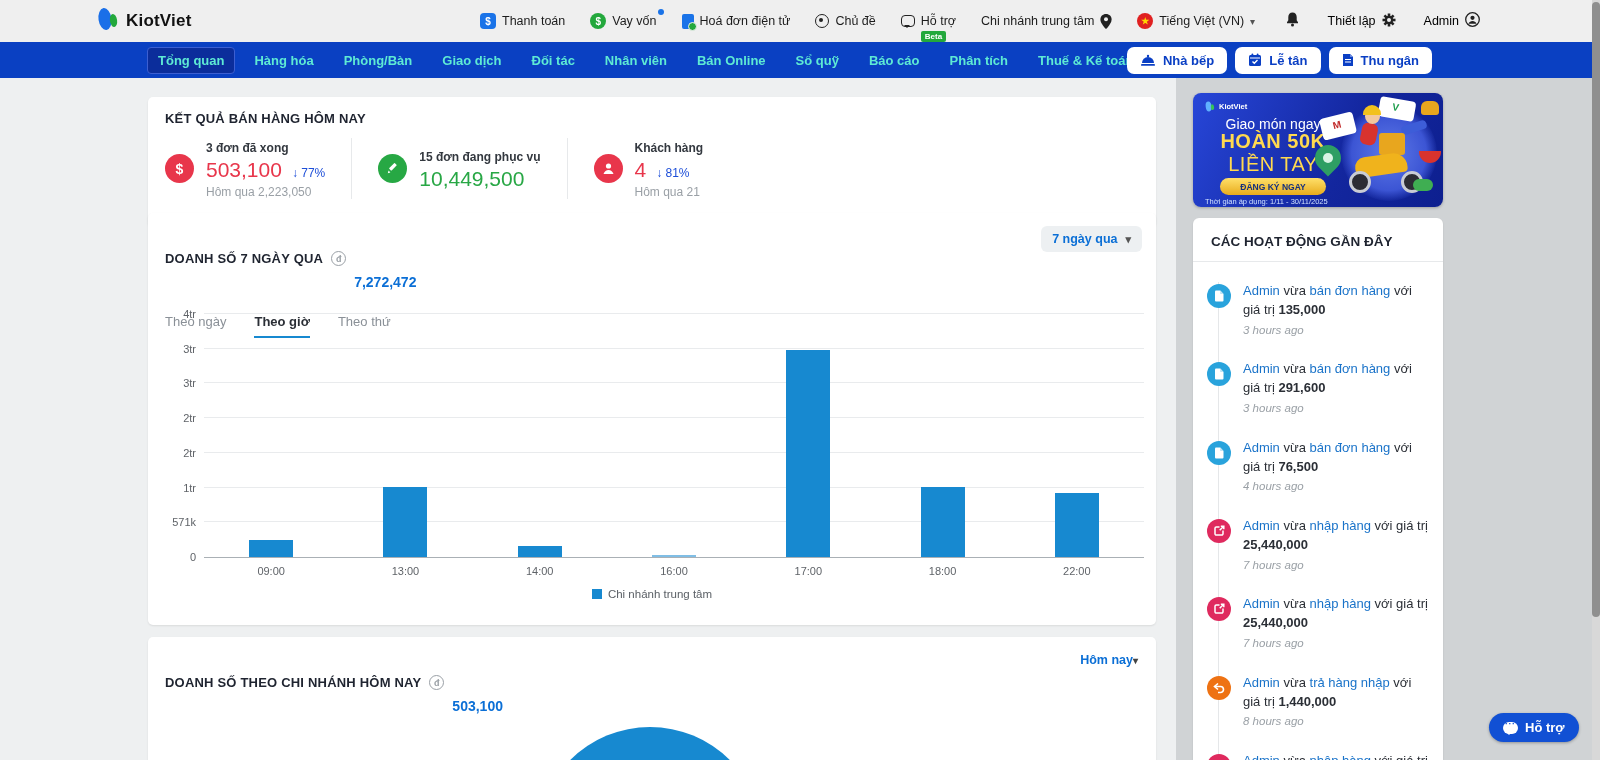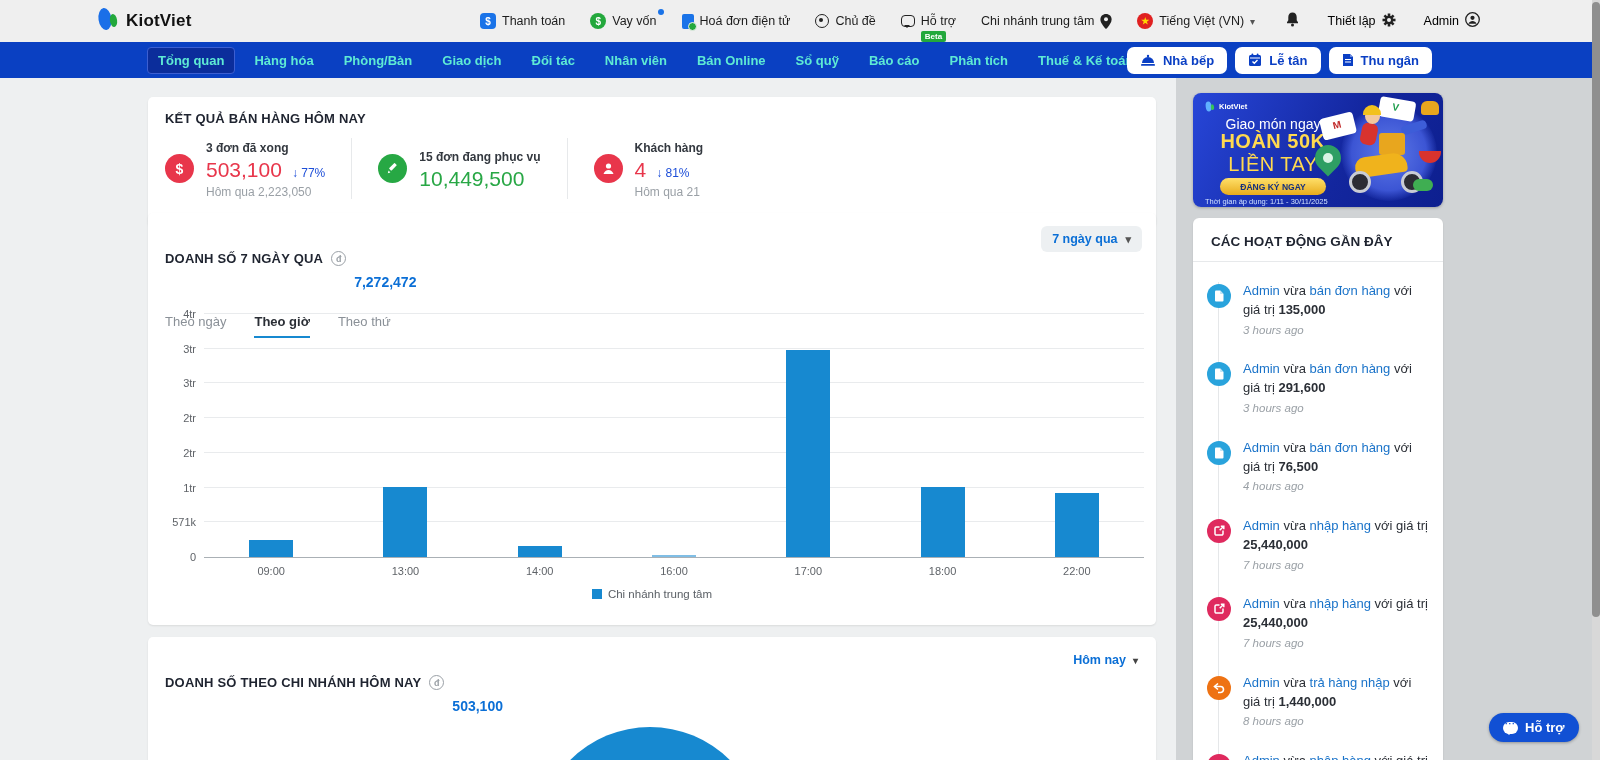--- a/index.html
+++ b/index.html
@@ -64,21 +64,21 @@
   .plot { position:absolute; left:56px; right:12px; top:102px; height:243px; border-bottom:1px solid #aab0b5; }
   .gridline { position:absolute; left:0; right:0; height:1px; background:#e9ebed; }
   .ylab { position:absolute; right:calc(100% + 8px); transform:translateY(-50%); font-size:11px; color:#5f6368; white-space:nowrap; }
   .slot { position:absolute; bottom:0; height:100%; }
   .bar { position:absolute; bottom:0; left:50%; transform:translateX(-50%); width:44px; background:#1789d0; }
   .xlab { position:absolute; top:calc(100% + 8px); width:100%; text-align:center; font-size:11px; color:#5f6368; }
   .legend { position:absolute; left:0; right:0; top:375px; display:flex; justify-content:center; align-items:center; gap:6px; font-size:11.5px; color:#5b6066; }
   .legend-sq { width:10px; height:10px; background:#1789d0; }
 
   .card-branch { top:637px; height:260px; padding:14px 17px; }
-  .range-plain { position:absolute; right:18px; top:16px; display:flex; align-items:center; gap:7px; font-size:12.5px; font-weight:bold; color:#0b6fd6; cursor:pointer; }
+  .range-plain { position:absolute; right:18px; top:16px; display:flex; align-items:center; font-size:12.5px; font-weight:bold; color:#0b6fd6; cursor:pointer; }
   .range-plain .caret { color:#444; }
   .pie { position:absolute; left:389px; top:90px; width:226px; height:226px; border-radius:50%; background:#1789d0; }
 
   
   .right-bg { position:absolute; top:78px; left:1176px; width:416px; height:682px; background:#d0d3d5; }
   .banner { position:absolute; top:93px; left:1193px; width:250px; height:114px; border-radius:8px; overflow:hidden; background:linear-gradient(115deg,#2746d8 0%,#13269e 60%,#0d1f8f 100%); box-shadow:0 1px 3px rgba(0,0,0,.25); cursor:pointer; }
   .bn-logo { position:absolute; left:12px; top:8px; display:flex; align-items:center; gap:4px; color:#fff; font-size:7.5px; font-weight:bold; }
   .bn-l1 { position:absolute; left:0; top:23px; width:160px; text-align:center; color:#fff; font-size:14px; }
   .bn-l2 { position:absolute; left:0; top:37px; width:160px; text-align:center; color:#ffd94f; font-size:20px; font-weight:bold; letter-spacing:.5px; }
   .bn-l3 { position:absolute; left:0; top:60px; width:160px; text-align:center; color:#ffd94f; font-size:20px; font-weight:normal; letter-spacing:.5px; }

